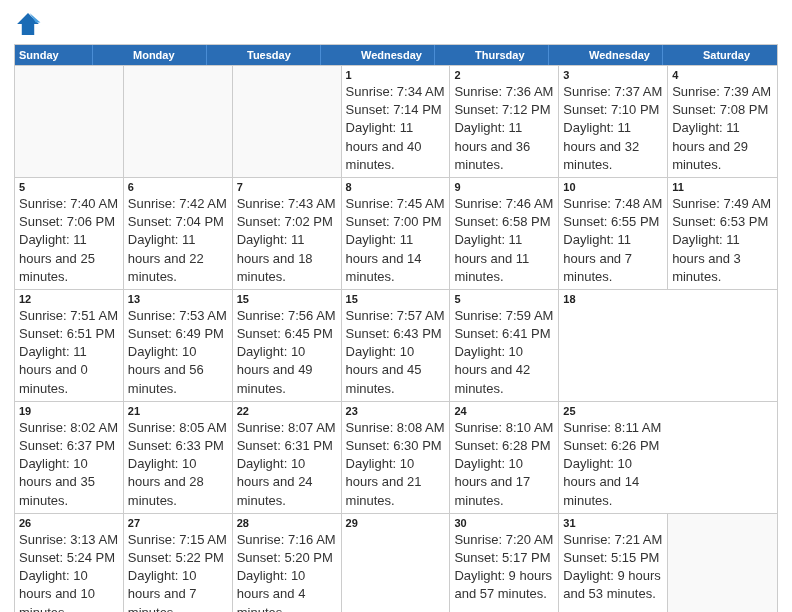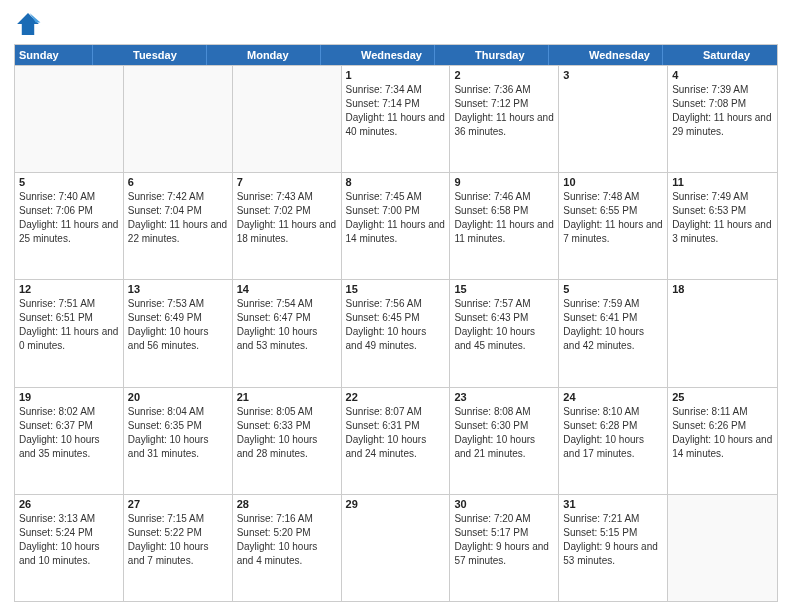--- a/index.html
+++ b/index.html
@@ -104,21 +104,21 @@
     }
     .cal-cell:last-child { border-right: none; }
     .cal-cell.empty { background: #f9f9f9; }
     .day-num {
       font-size: 11px;
       font-weight: bold;
       color: #222;
       margin-bottom: 2px;
     }
     .day-info {
-      font-size: 10px;
+      font-size: 13px;
       color: #333;
       line-height: 1.4;
     }
   </style>
 </head>
 <body>
 
 <div class="page">
   <div class="header">
     <div class="logo">
@@ -134,22 +134,22 @@
     </div>
     <div class="title-block">
       <div class="month-title"></div>
       <div class="subtitle"></div>
     </div>
   </div>
 
   <div class="calendar">
     <div class="cal-header-row">
     <div class="cal-header-cell">Sunday</div>
+        <div class="cal-header-cell">Monday</div>
         <div class="cal-header-cell">Tuesday</div>
-        <div class="cal-header-cell">Monday</div>
         <div class="cal-header-cell">Wednesday</div>
         <div class="cal-header-cell">Thursday</div>
         <div class="cal-header-cell">Wednesday</div>
         <div class="cal-header-cell">Saturday</div>
       </div>
     <div class="cal-body">
     <div class="cal-row">
           <div class="cal-cell empty"></div>
           <div class="cal-cell empty"></div>
           <div class="cal-cell empty"></div>
@@ -162,20 +162,24 @@
           </div>
           <div class="cal-cell">
             <div class="day-num">2</div>
             <div class="day-info">Sunrise: 7:36 AM
 Sunset: 7:12 PM
 Daylight: 11 hours
 and 36 minutes.</div>
           </div>
           <div class="cal-cell">
             <div class="day-num">3</div>
+            <div class="day-info">Sunrise: 7:37 AM
+Sunset: 7:10 PM
+Daylight: 11 hours
+and 32 minutes.</div>
           </div>
           <div class="cal-cell">
             <div class="day-num">4</div>
             <div class="day-info">Sunrise: 7:39 AM
 Sunset: 7:08 PM
 Daylight: 11 hours
 and 29 minutes.</div>
           </div>
         </div>
         <div class="cal-row">
@@ -238,27 +242,20 @@
 and 0 minutes.</div>
           </div>
           <div class="cal-cell">
             <div class="day-num">13</div>
             <div class="day-info">Sunrise: 7:53 AM
 Sunset: 6:49 PM
 Daylight: 10 hours
 and 56 minutes.</div>
           </div>
           <div class="cal-cell">
-            <div class="day-num">14</div>
-            <div class="day-info">Sunrise: 7:54 AM
-Sunset: 6:47 PM
-Daylight: 10 hours
-and 53 minutes.</div>
-          </div>
-          <div class="cal-cell">
             <div class="day-num">15</div>
             <div class="day-info">Sunrise: 7:56 AM
 Sunset: 6:45 PM
 Daylight: 10 hours
 and 49 minutes.</div>
           </div>
           <div class="cal-cell">
             <div class="day-num">15</div>
             <div class="day-info">Sunrise: 7:57 AM
 Sunset: 6:43 PM
@@ -276,27 +273,20 @@
             <div class="day-num">18</div>
           </div>
         </div>
         <div class="cal-row">
           <div class="cal-cell">
             <div class="day-num">19</div>
             <div class="day-info">Sunrise: 8:02 AM
 Sunset: 6:37 PM
 Daylight: 10 hours
 and 35 minutes.</div>
-          </div>
-          <div class="cal-cell">
-            <div class="day-num">20</div>
-            <div class="day-info">Sunrise: 8:04 AM
-Sunset: 6:35 PM
-Daylight: 10 hours
-and 31 minutes.</div>
           </div>
           <div class="cal-cell">
             <div class="day-num">21</div>
             <div class="day-info">Sunrise: 8:05 AM
 Sunset: 6:33 PM
 Daylight: 10 hours
 and 28 minutes.</div>
           </div>
           <div class="cal-cell">
             <div class="day-num">22</div>

